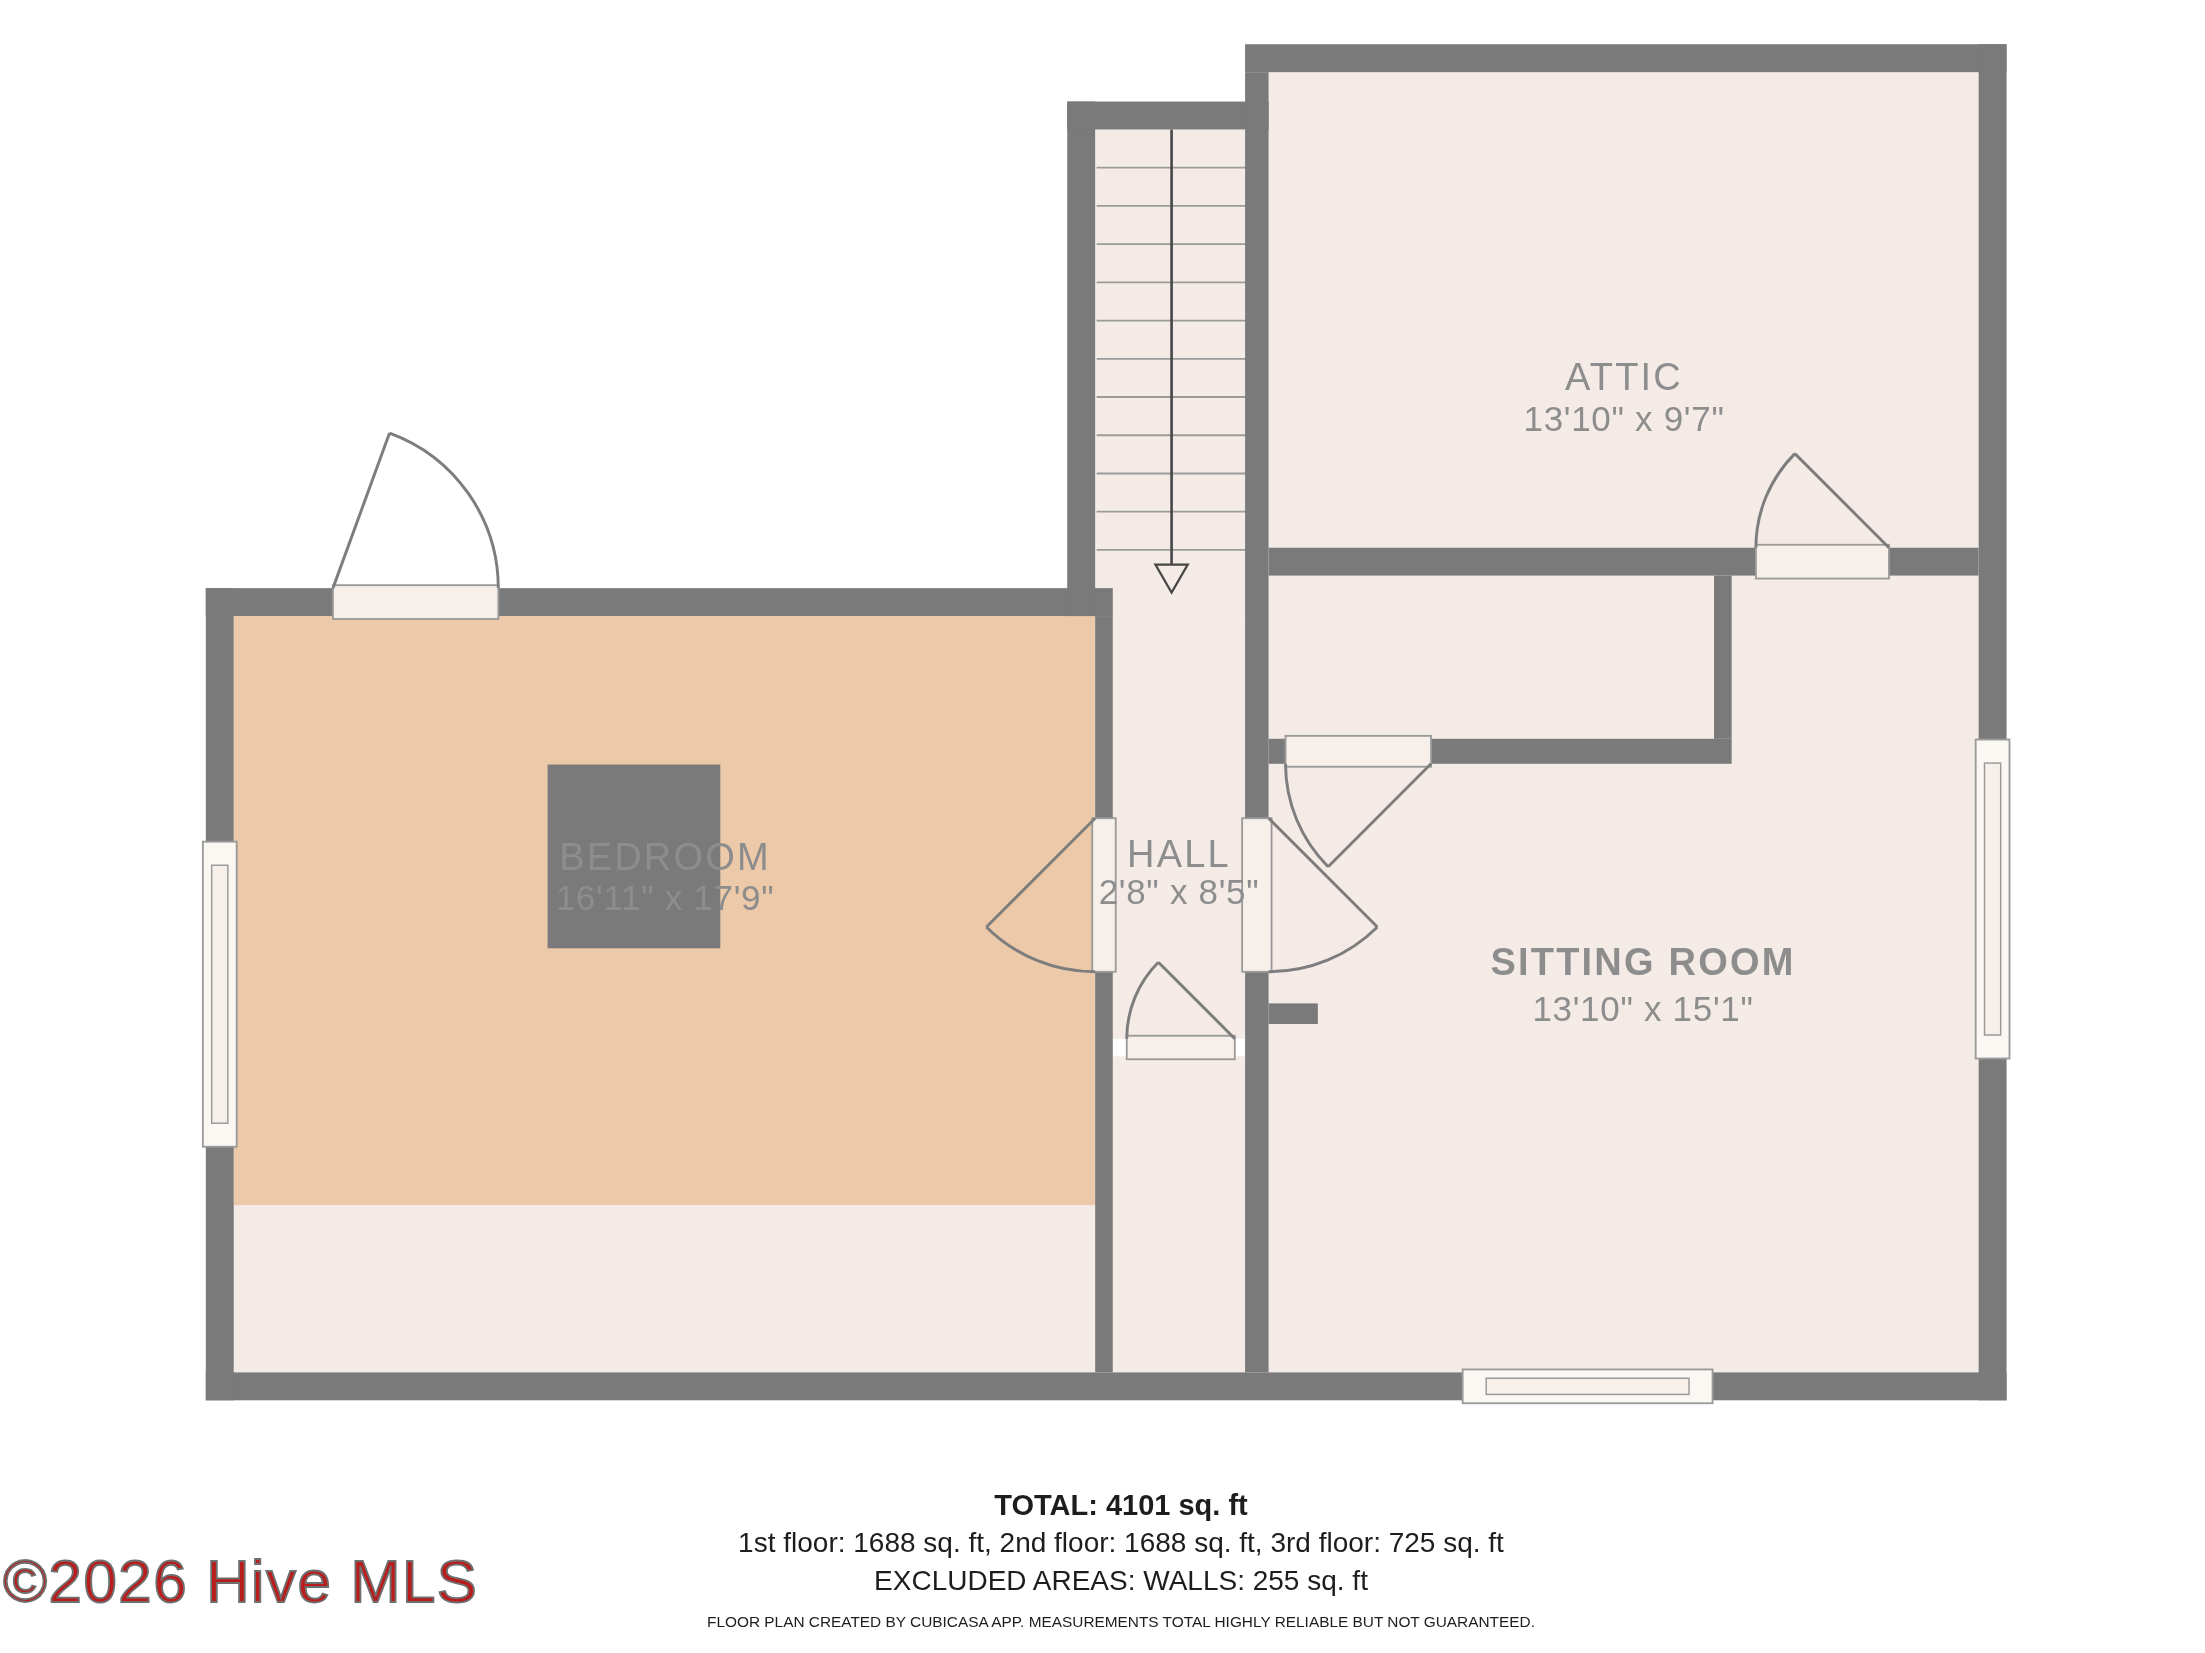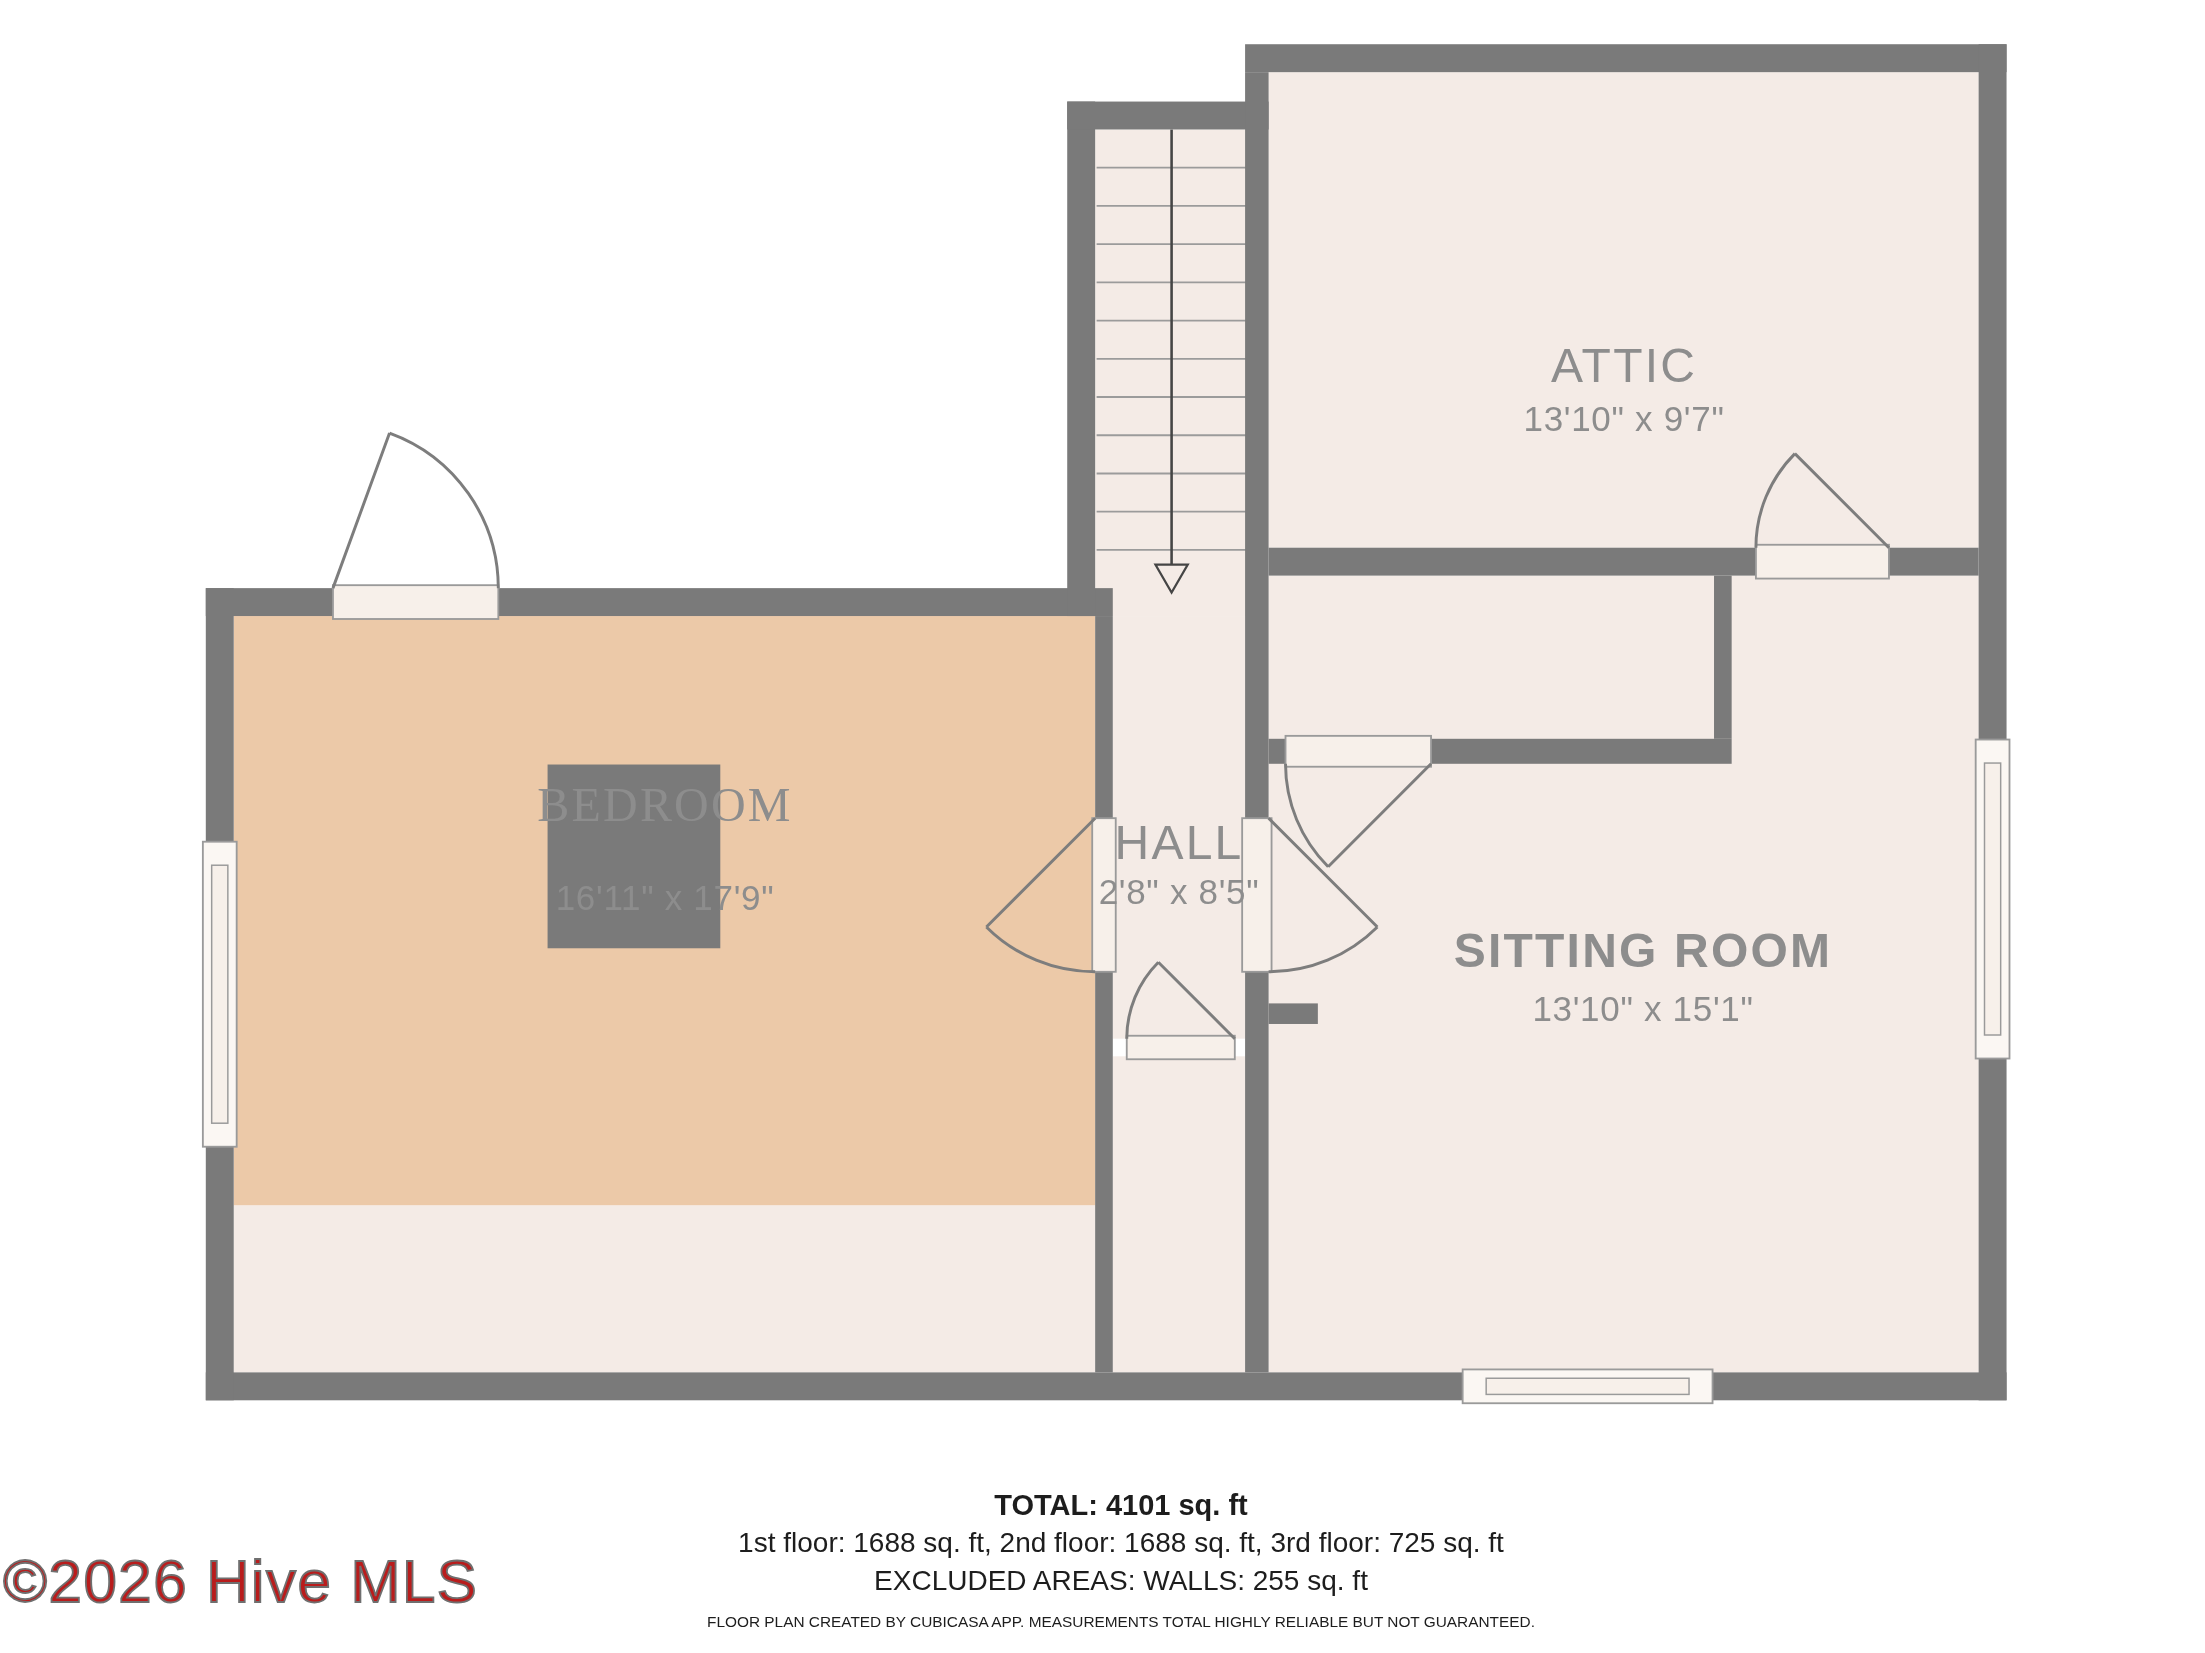--- a/index.html
+++ b/index.html
@@ -22,21 +22,21 @@
   .win-o{fill:#fbf7f3;stroke:#9a9a9a;stroke-width:2.5;}
   .win-i{fill:#f7f0ea;stroke:#9a9a9a;stroke-width:2;}
   .door{fill:none;stroke:#7d7d7d;stroke-width:4;}
   .tread{stroke:#9b9b9b;stroke-width:2.5;}
   .shaft{stroke:#454545;stroke-width:3.5;fill:none;}
   .arrowhead{fill:#f4ebe6;stroke:#454545;stroke-width:3;}
   .room-label,.room-dims{
     position:absolute;transform:translate(-50%,-50%);white-space:nowrap;
     color:var(--label);
   }
-  .room-label{font-size:48px;letter-spacing:2.2px;}
+  .room-label{font-size:38px;letter-spacing:2.2px;margin-top:12px;}
   .room-dims{font-size:35px;letter-spacing:0.7px;}
   .summary{position:absolute;left:0;top:1486px;width:2196px;text-align:center;color:var(--ink);padding-left:23px;}
   .summary-total{font-size:29px;font-weight:bold;line-height:38px;}
   .summary-line{font-size:28px;line-height:38px;}
   .summary-disclaimer{font-size:15.4px;line-height:19px;margin-top:11.8px;}
   .watermark{
     position:absolute;left:2.9px;top:1547px;font-size:60px;letter-spacing:1.5px;
     color:#b91c1c;-webkit-text-stroke:1.8px #6f6f6f;white-space:nowrap;
   }
 </style>
@@ -120,21 +120,21 @@
     <g>
       <rect class="win-o" x="276" y="1145" width="46" height="415"></rect>
       <rect class="win-i" x="288" y="1177" width="22" height="351"></rect>
       <rect class="win-o" x="2688" y="1006" width="46" height="434"></rect>
       <rect class="win-i" x="2700" y="1038" width="22" height="370"></rect>
       <rect class="win-o" x="1990" y="1863" width="340" height="46"></rect>
       <rect class="win-i" x="2022" y="1875" width="276" height="22"></rect>
     </g>
   </svg>
 
-  <div class="room-label" style="left:665px;top:804px;font-family:Liberation Serif, serif;">BEDROOM</div>
+  <div class="room-label" style="left:665px;top:845px;">BEDROOM</div>
   <div class="room-dims" style="left:665px;top:898px;">16'11" x 17'9"</div>
 
   <div class="room-label" style="left:1179px;top:842px;">HALL</div>
   <div class="room-dims" style="left:1179px;top:892px;">2'8" x 8'5"</div>
 
   <div class="room-label" style="left:1624px;top:365px;">ATTIC</div>
   <div class="room-dims" style="left:1624px;top:419px;">13'10" x 9'7"</div>
 
   <div class="room-label" style="left:1643px;top:950px;font-weight:bold;">SITTING ROOM</div>
   <div class="room-dims" style="left:1643px;top:1009px;">13'10" x 15'1"</div>

